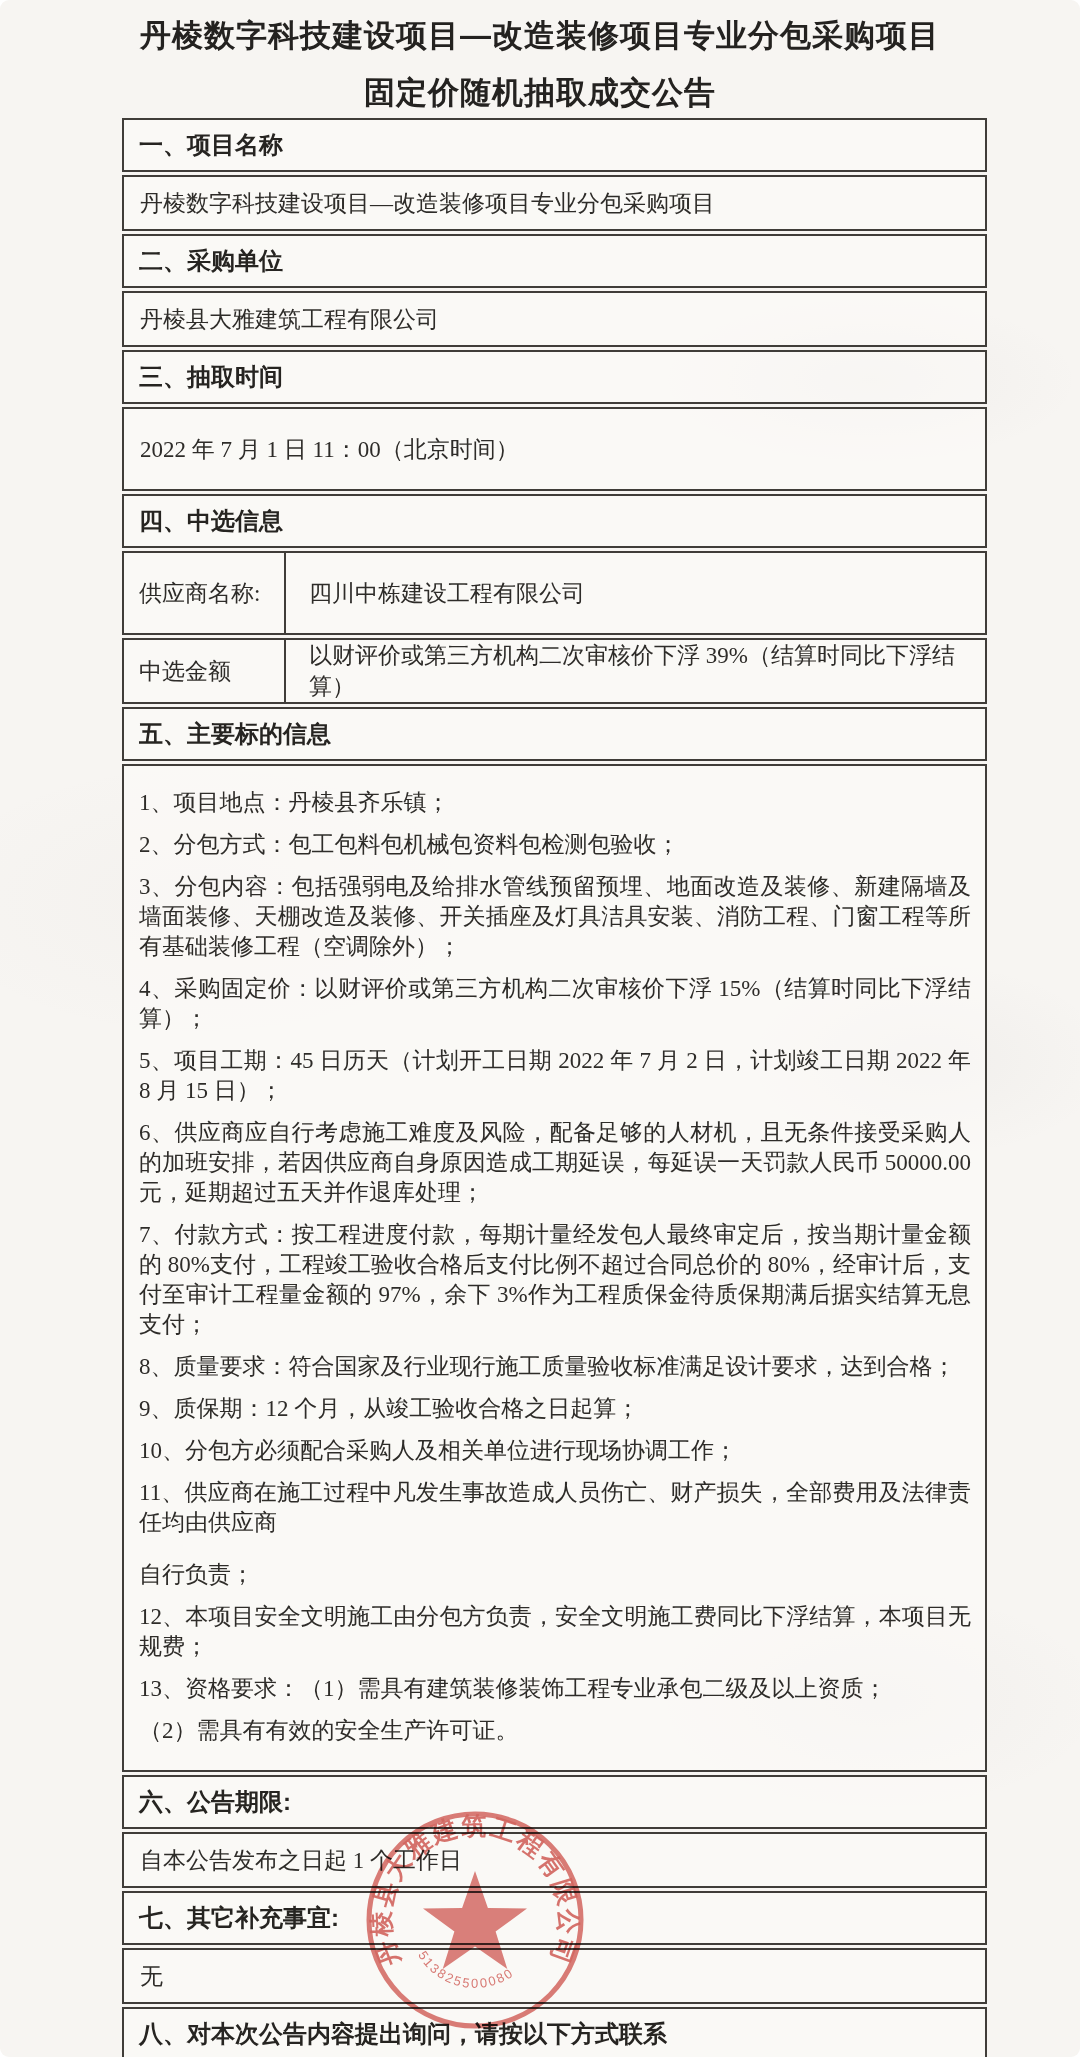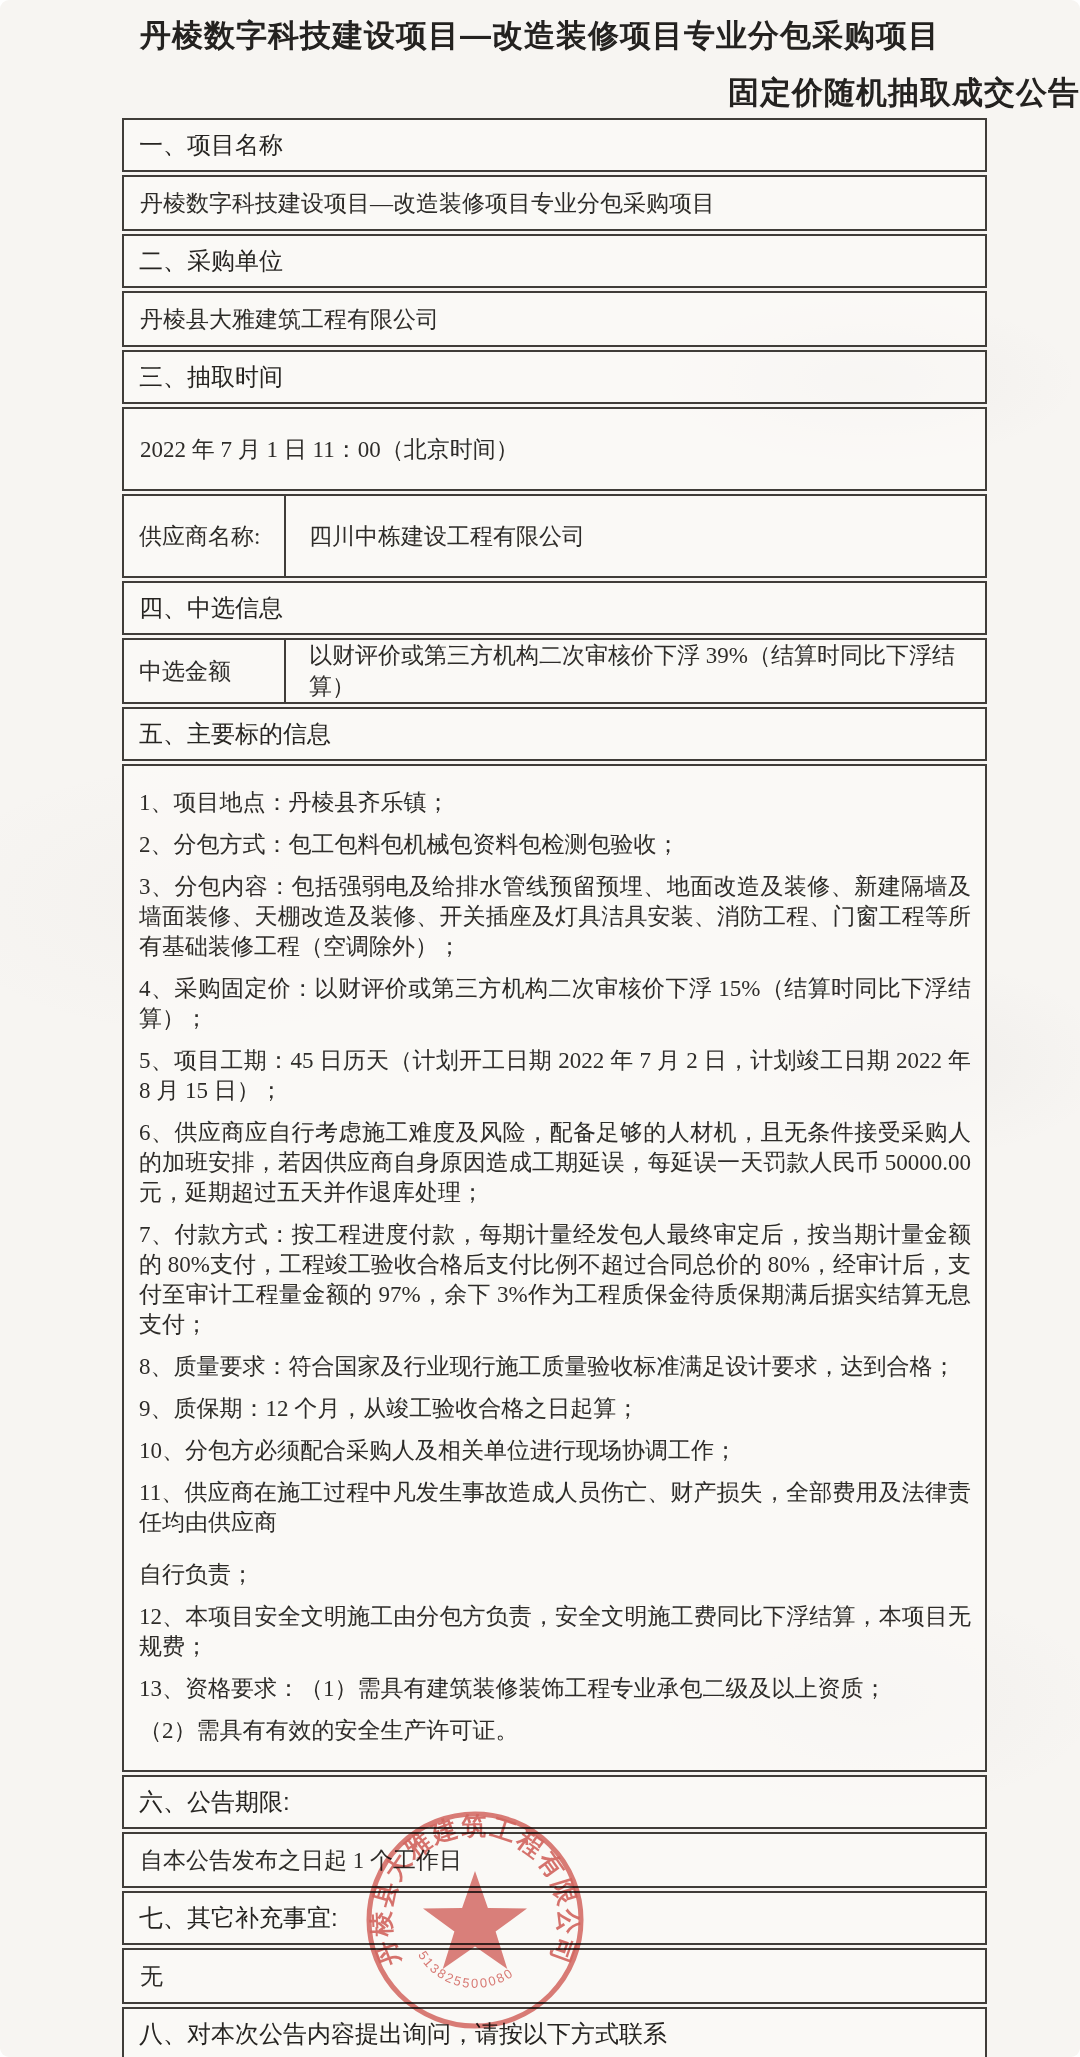--- a/index.html
+++ b/index.html
@@ -20,36 +20,36 @@
   .title-block{padding-top:14px;}
   .doc-title{
     text-align:center;
     font-family:"Liberation Sans", sans-serif;
     font-weight:bold;
     font-size:31px;
     line-height:44px;
     color:#242220;
     letter-spacing:1px;
   }
-  .doc-title.line2{margin-top:13px;text-align:right;}
+  .doc-title.line2{margin-top:13px;}
   .doc-table{
     position:absolute;
     left:122px;top:118px;width:865px;
     display:flex;flex-direction:column;gap:3px;
   }
   .t-row{
     box-sizing:border-box;
     border:2px solid #403d39;
     background:rgba(253,252,250,0.55);
     display:flex;align-items:center;
   }
   .t-row.header{
     min-height:54px;
     font-family:"Liberation Sans", sans-serif;
-    font-weight:normal;
+    font-weight:bold;
     font-size:24px;
     color:#262421;
     padding-left:15px;
   }
   .t-row.content{min-height:56px;font-size:23px;padding-left:16px;}
   .t-row.content.tall{min-height:84px;}
   .t-row.kv{padding:0;align-items:stretch;}
   .t-row.kv .k{
     width:162px;flex-shrink:0;box-sizing:border-box;
     border-right:2px solid #403d39;
@@ -101,26 +101,26 @@
       </div>
       <div class="t-row content">
         <span>丹棱县大雅建筑工程有限公司</span>
       </div>
       <div class="t-row header">
         <span>三、抽取时间</span>
       </div>
       <div class="t-row content tall">
         <span>2022 年 7 月 1 日 11：00（北京时间）</span>
       </div>
+      <div class="t-row header">
+        <span>四、中选信息</span>
+      </div>
       <div class="t-row kv tall">
         <div class="k">供应商名称:</div>
         <div class="v">四川中栋建设工程有限公司</div>
-      </div>
-      <div class="t-row header">
-        <span>四、中选信息</span>
       </div>
       <div class="t-row kv">
         <div class="k">中选金额</div>
         <div class="v">以财评价或第三方机构二次审核价下浮 39%（结算时同比下浮结算）</div>
       </div>
       <div class="t-row header">
         <span>五、主要标的信息</span>
       </div>
       <div class="t-row list">
         <p>1、项目地点：丹棱县齐乐镇；</p>

